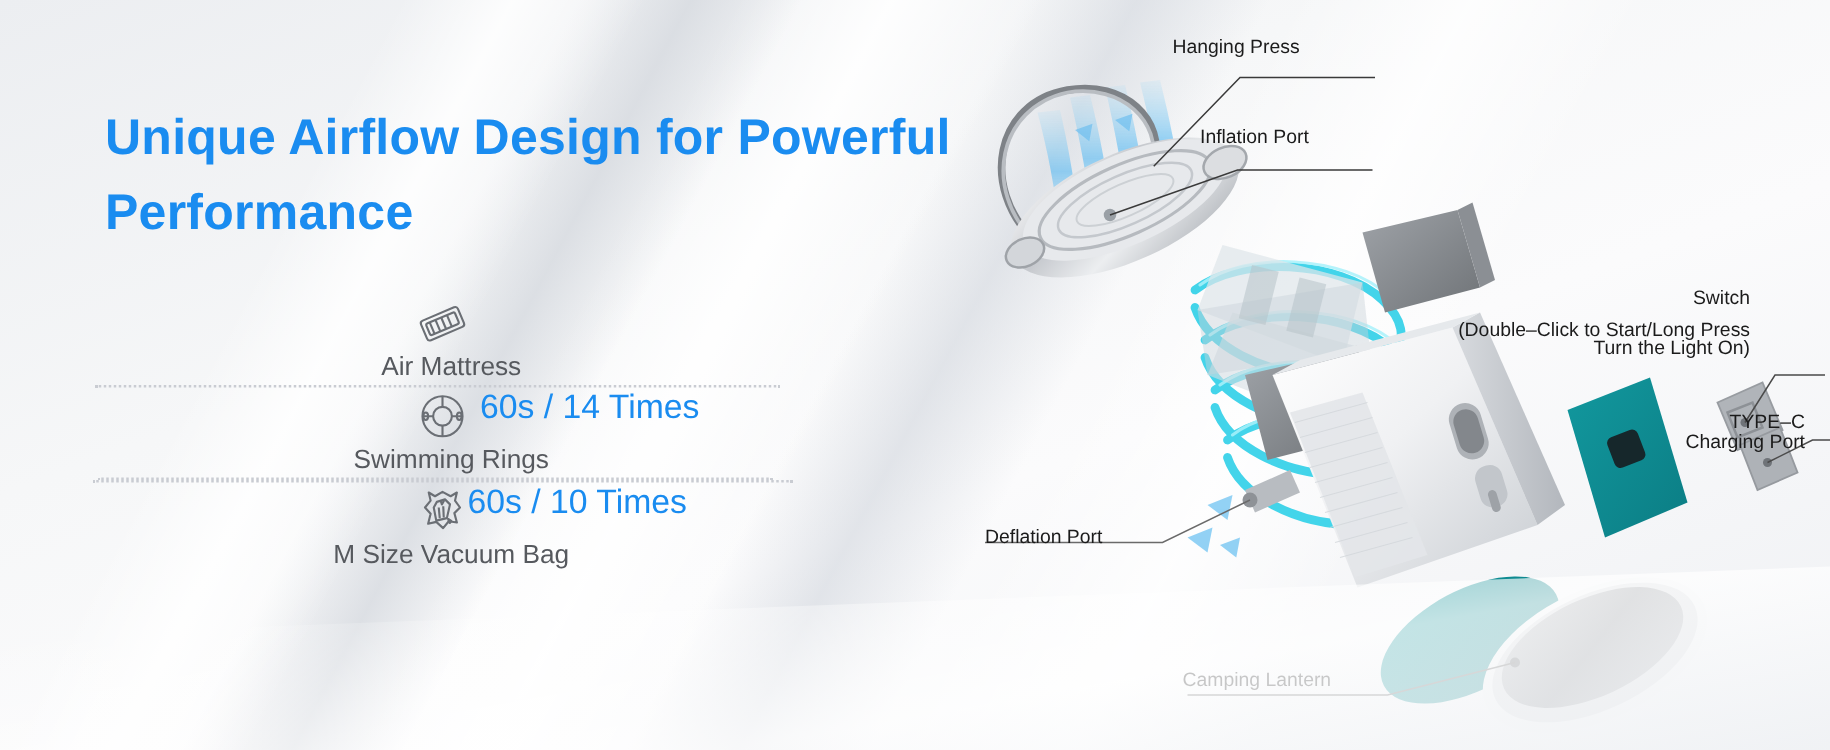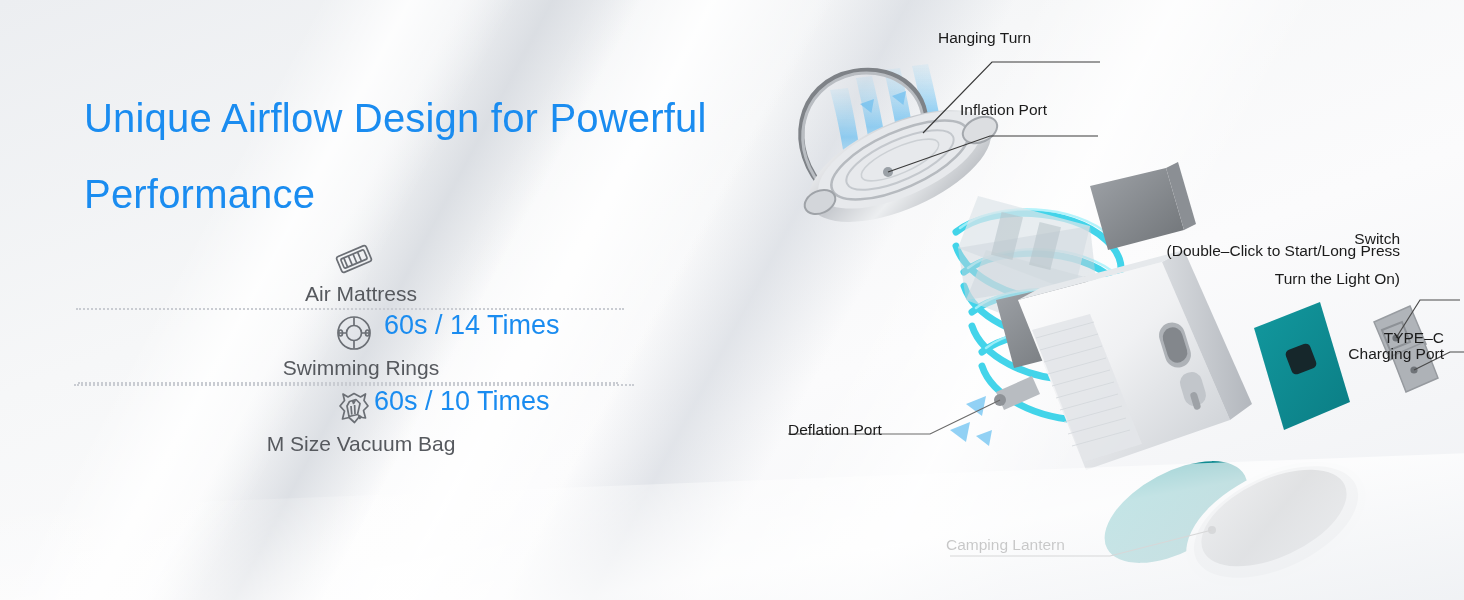--- a/index.html
+++ b/index.html
@@ -39,22 +39,22 @@
   }
 
   
   .headline {
     position: absolute;
     left: 84px;
     top: 80px;
     width: 690px;
     color: #1a8cf0;
     font-size: 40px;
-    font-weight: 400;
-    line-height: 76px;
+    font-weight: 700;
+    line-height: 60px;
     letter-spacing: .2px;
   }
   .spec-table {
     position: absolute;
     left: 74px;
     top: 236px;
     width: 560px;
   }
   .spec-row {
     position: relative;
@@ -332,26 +332,26 @@
       <g stroke="#3a3a3a" stroke-width="1.2" fill="none">
         <path d="M163 133 L232 62 L340 62"></path>
         <path d="M128 172 L230 136 L338 136"></path>
         <path d="M636 338 L660 300 L700 300" stroke="#4a4a4a"></path>
         <path d="M654 370 L690 352 L704 352" stroke="#4a4a4a"></path>
         <path d="M240 400 L170 434 L28 434" stroke="#6a6a6a"></path>
         <path d="M452 530 L350 556 L190 556" stroke="#5a5a5a"></path>
       </g>
     </svg>
 
-    <div class="callout" style="left:178px; top:28px;">Hanging Turn</div>
+    <div class="callout" style="left:178px; top:28px;">Hanging Press</div>
 
     <div class="callout" style="left:200px; top:100px;">Inflation Port</div>
 
     <div class="callout right" style="right:64px; top:229px;">Switch</div>
-    <div class="callout right" style="right:64px; top:241px;">(Double–Click to Start/Long Press</div>
+    <div class="callout right" style="right:64px; top:255px;">(Double–Click to Start/Long Press</div>
     <div class="callout right" style="right:64px; top:269px;">Turn the Light On)</div>
 
     <div class="callout right" style="right:20px; top:328px;">TYPE–C</div>
     <div class="callout right" style="right:20px; top:344px;">Charging Port</div>
 
     <div class="callout" style="left:28px; top:420px;">Deflation Port</div>
 
     <div class="callout" style="left:186px; top:535px;">Camping Lantern</div>
   </div>
 

